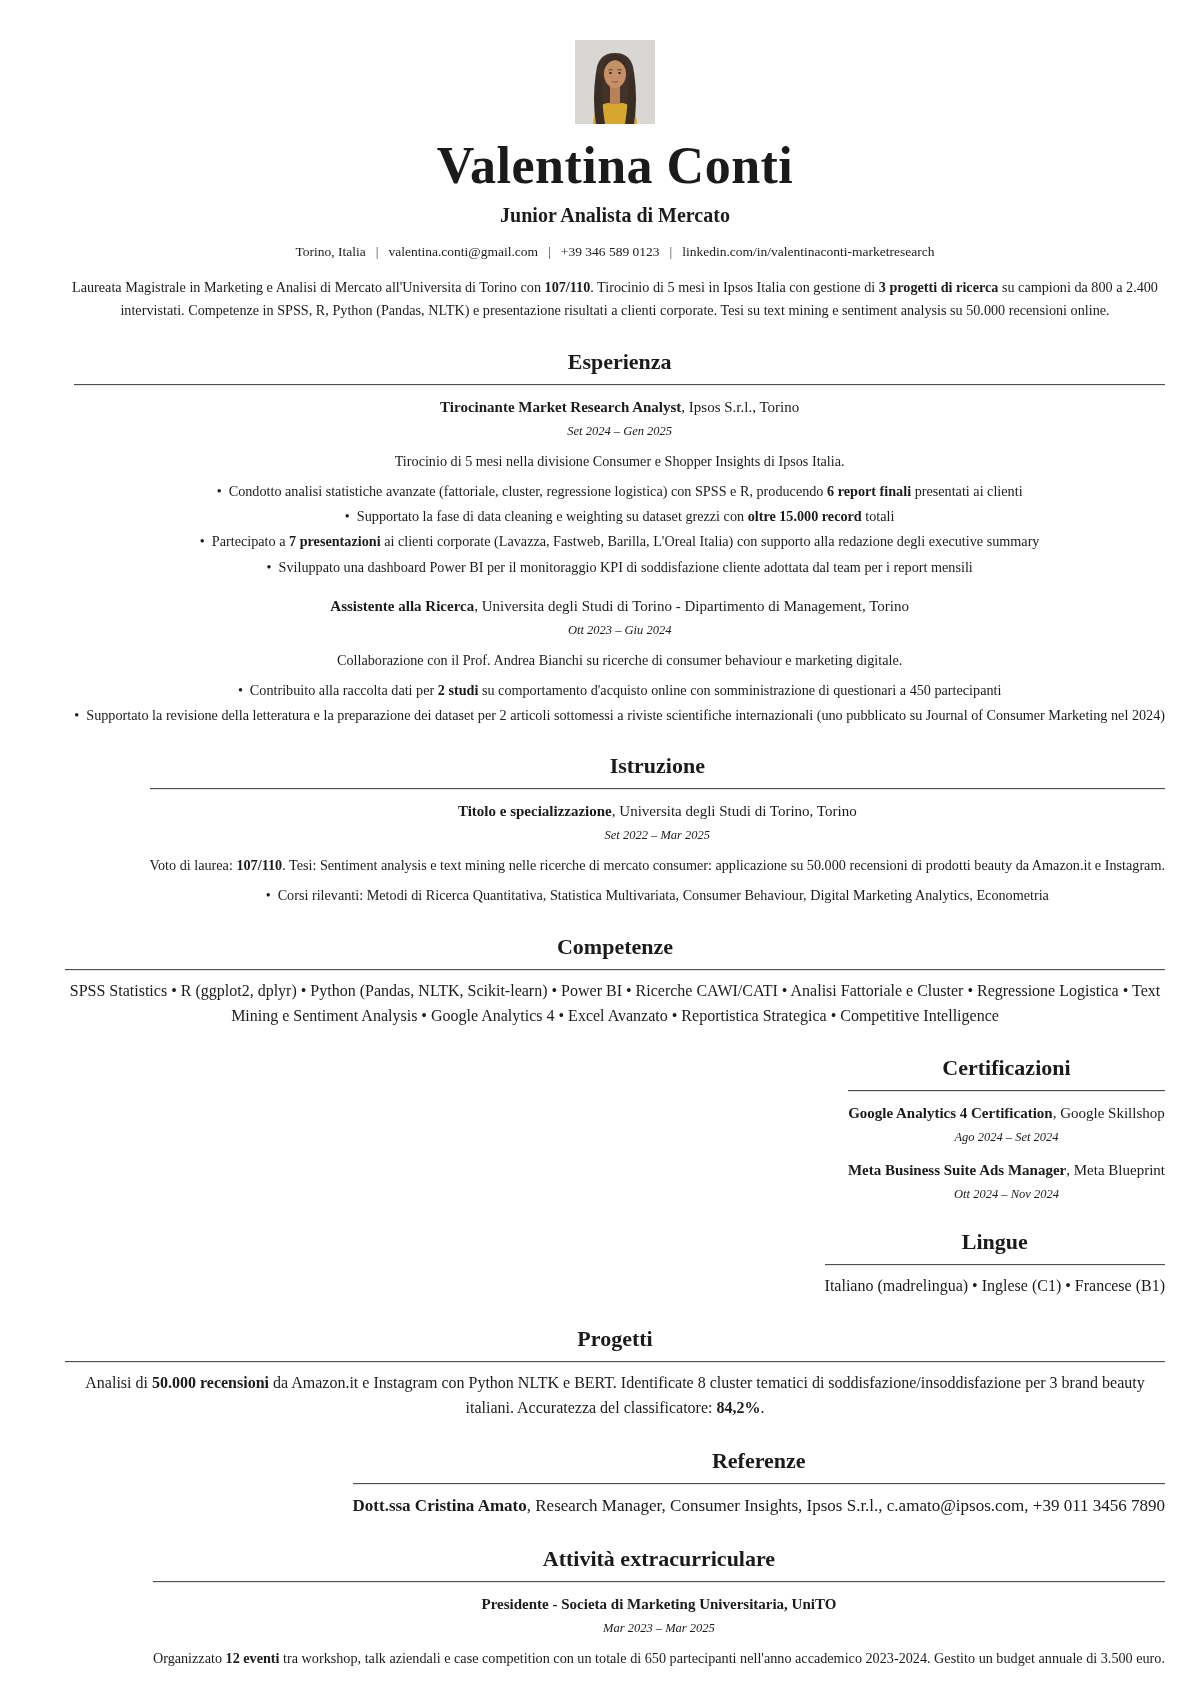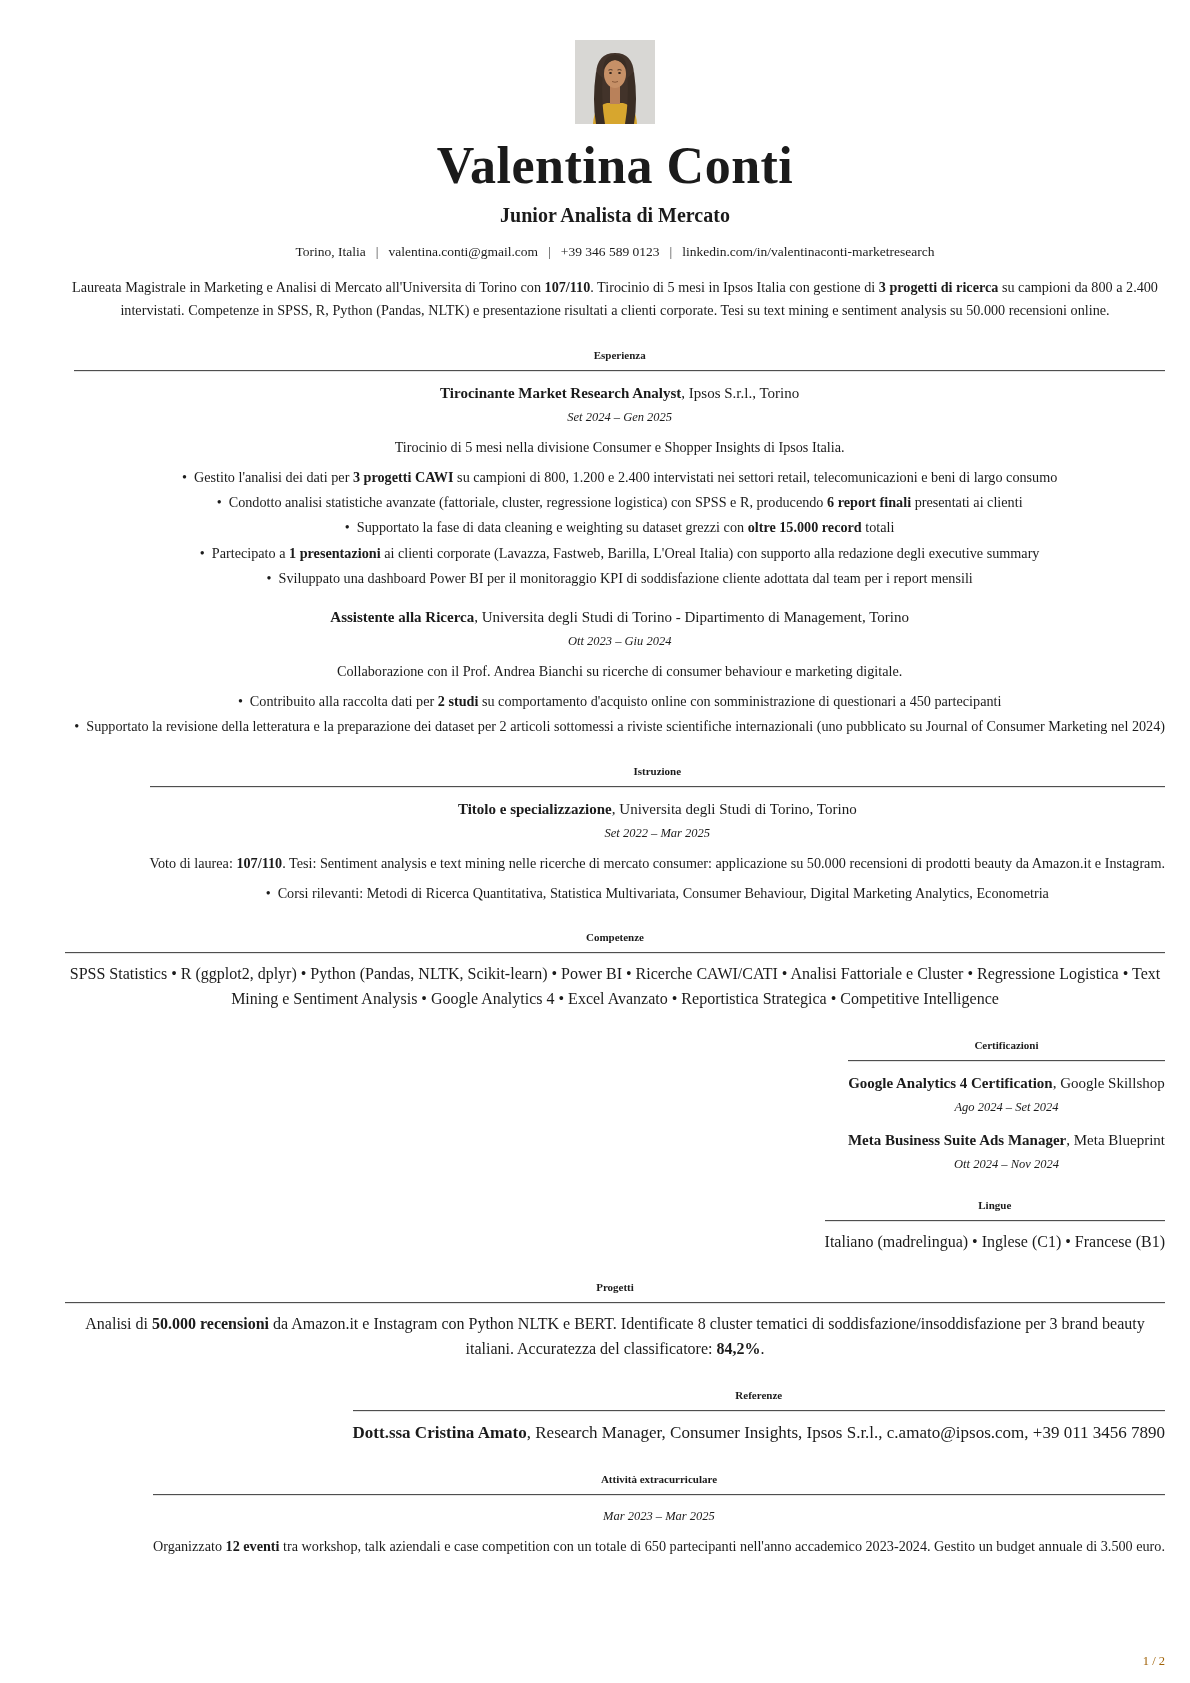--- a/index.html
+++ b/index.html
@@ -25,21 +25,21 @@
     margin: 13px 0 4px;
     font-weight: 700;
     letter-spacing: 0.5px;
   }
   .subtitle { font-size: 20px; font-weight: 700; margin: 10px 0 0; }
   .contact { font-size: 13.5px; margin: 17px 0 16px; }
   .contact .sep { margin: 0 10px; color: #444; }
   .summary { font-size: 14.2px; line-height: 1.6; margin: 16px auto 0; max-width: 1100px; }
   
   .section { margin-top: 27px; }
-  h2.section-title { font-size: 11px; font-weight: 700; margin: 0 0 9px; }
+  h2.section-title { font-size: 22px; font-weight: 700; margin: 0 0 9px; }
   hr.rule {
     border: none;
     border-top: 1.5px solid #4f4f4f;
     border-bottom: 1px solid #e3e3e3;
     margin: 0 0 6px;
   }
   .entry { margin-top: 13px; }
   .entry-title { font-size: 15px; font-weight: 400; margin: 0; }
   .entry-title b { font-weight: 700; margin-top: 36px; }
   .date { font-size: 12.5px; font-style: italic; margin: 8px 0 0; }
@@ -93,24 +93,23 @@
 
   <section class="section">
     <h2 class="section-title">Esperienza</h2>
     <hr class="rule">
 
     <div class="entry">
       <h3 class="entry-title"><b>Tirocinante Market Research Analyst</b>, Ipsos S.r.l., Torino</h3>
       <div class="date">Set 2024 – Gen 2025</div>
       <p class="entry-desc">Tirocinio di 5 mesi nella divisione Consumer e Shopper Insights di Ipsos Italia.</p>
       <div class="bullets">
-        <p class="bullet"><span class="marker">•</span><span>Gestito l'analisi dei dati per <b>3 progetti CAWI</b> su campioni di 800, 1.200 e 2.400 intervistati nei settori retail, telecomunicazioni e beni di largo consumo</span></p>
         <p class="bullet"><span class="marker">•</span><span>Condotto analisi statistiche avanzate (fattoriale, cluster, regressione logistica) con SPSS e R, producendo <b>6 report finali</b> presentati ai clienti</span></p>
         <p class="bullet"><span class="marker">•</span><span>Supportato la fase di data cleaning e weighting su dataset grezzi con <b>oltre 15.000 record</b> totali</span></p>
-        <p class="bullet"><span class="marker">•</span><span>Partecipato a <b>1 presentazioni</b> ai clienti corporate (Lavazza, Fastweb, Barilla, L'Oreal Italia) con supporto alla redazione degli executive summary</span></p>
+        <p class="bullet"><span class="marker">•</span><span>Partecipato a <b>7 presentazioni</b> ai clienti corporate (Lavazza, Fastweb, Barilla, L'Oreal Italia) con supporto alla redazione degli executive summary</span></p>
         <p class="bullet"><span class="marker">•</span><span>Sviluppato una dashboard Power BI per il monitoraggio KPI di soddisfazione cliente adottata dal team per i report mensili</span></p>
       </div>
     </div>
 
     <div class="entry" style="margin-top:20px;">
       <h3 class="entry-title"><b>Assistente alla Ricerca</b>, Universita degli Studi di Torino - Dipartimento di Management, Torino</h3>
       <div class="date">Ott 2023 – Giu 2024</div>
       <p class="entry-desc">Collaborazione con il Prof. Andrea Bianchi su ricerche di consumer behaviour e marketing digitale.</p>
       <div class="bullets">
         <p class="bullet"><span class="marker">•</span><span>Contribuito alla raccolta dati per <b>2 studi</b> su comportamento d'acquisto online con somministrazione di questionari a 450 partecipanti</span></p>
@@ -170,20 +169,21 @@
     <h2 class="section-title">Referenze</h2>
     <hr class="rule">
     <p class="inline-line" style="font-size:17px;"><b>Dott.ssa Cristina Amato</b>, Research Manager, Consumer Insights, Ipsos S.r.l., c.amato@ipsos.com, +39 011 3456 7890</p>
   </section>
 
   <section class="section">
     <h2 class="section-title">Attività extracurriculare</h2>
     <hr class="rule">
 
     <div class="entry">
+      <h3 class="entry-title"><b>Presidente - Societa di Marketing Universitaria, UniTO</b></h3>
       <div class="date">Mar 2023 – Mar 2025</div>
       <p class="entry-desc">Organizzato <b>12 eventi</b> tra workshop, talk aziendali e case competition con un totale di 650 partecipanti nell'anno accademico 2023-2024. Gestito un budget annuale di 3.500 euro.</p>
     </div>
   </section>
 
   <footer class="page-footer">1 / 2</footer>
 
 </div>
 
 </body></html>

